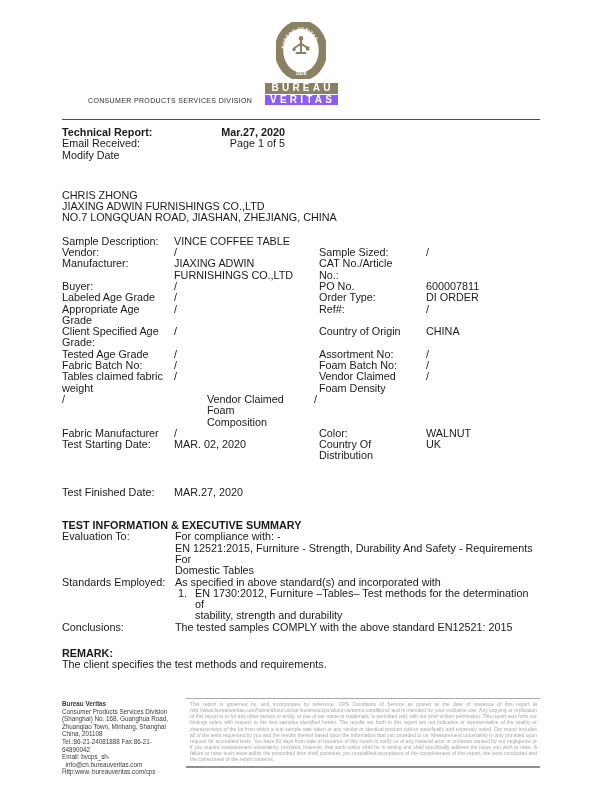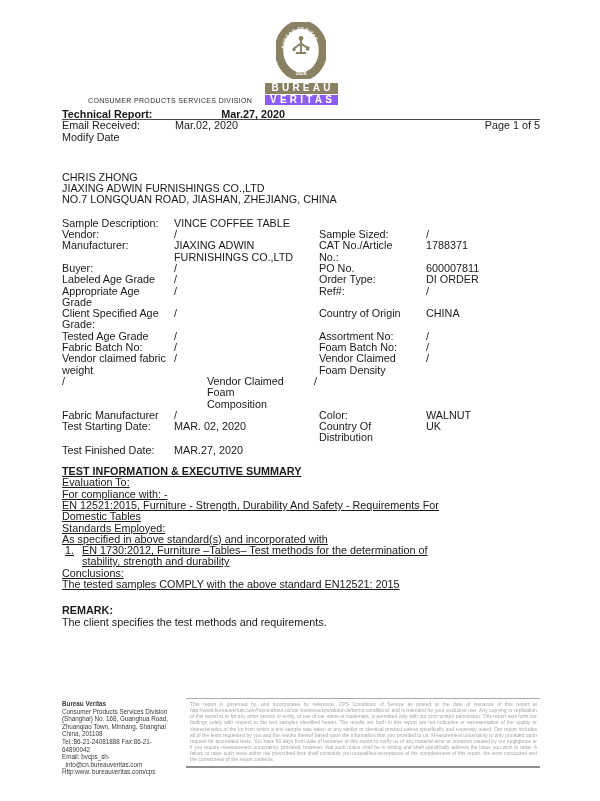--- a/index.html
+++ b/index.html
@@ -15,41 +15,41 @@
           font-weight: bold; font-size: 10px; letter-spacing: 3.2px; text-indent: 3.2px;
           text-align: center; }
   .lbar.bureau { background: #8a8164; margin-bottom: 1px; }
   .lbar.veritas { background: #8b5cf6; }
 
   .division { position: absolute; left: 88px; top: 97px; font-size: 7px; letter-spacing: 0.35px; color: #2b2b2b; }
 
   .toprule { position: absolute; left: 62px; top: 119px; width: 478px; border-top: 1.5px solid #4a4a4a; }
 
   
-  .content { position: absolute; left: 62px; top: 109px; width: 478px; font-size: 10.8px; line-height: 11.3px; }
+  .content { position: absolute; left: 62px; top: 127px; width: 478px; font-size: 10.8px; line-height: 11.3px; }
 
   .hdr-row { display: flex; }
   .hdr-row:first-child { font-weight: bold; }
   .hdr-label { width: 113px; flex-shrink: 0; }
   .hdr-value { flex: 1; }
   .hdr-right { width: 110px; text-align: right; flex-shrink: 0; }
 
   .recipient { margin-top: 29px; }
 
   .grid { margin-top: 12px; }
   .f-row { display: flex; }
-  .f-row:last-of-type { margin-top: 1px; }
+  .f-row:last-of-type { margin-top: 25px; }
   .c1 { width: 112px; padding-right: 6px; flex-shrink: 0; }
   .c2 { width: 145px; padding-right: 5px; flex-shrink: 0; }
   .c3 { width: 107px; padding-right: 19px; flex-shrink: 0; }
   .c4 { flex: 1; }
 
-  .summary { margin-top: 10px; text-decoration: underline; }
+  .summary { margin-top: 22px; }
   .sum-title { font-weight: bold; }
-  .sum-row { display: flex; flex-direction: column; }
+  .sum-row { display: flex; }
   .sum-label { width: 113px; flex-shrink: 0; }
   .sum-content { flex: 1; }
   .std-item { display: flex; padding-left: 3px; }
   .std-num { width: 17px; flex-shrink: 0; }
   .std-cont { padding-left: 20px; }
 
   .remark { margin-top: 15px; }
   .remark-title { font-weight: bold; }
 
   
@@ -87,21 +87,20 @@
 
   <div class="content">
 
     <div class="hdr">
       <div class="hdr-row">
         <span class="hdr-label">Technical Report:</span>
         <span class="hdr-right">Mar.27, 2020</span>
       </div>
       <div class="hdr-row">
         <span class="hdr-label">Email Received:</span>
-        <span class="hdr-value">Mar.02, 2020</span>
         <span class="hdr-right">Page 1 of 5</span>
       </div>
       <div class="hdr-row">
         <span class="hdr-label">Modify Date</span>
         <span class="hdr-value"></span>
         <span class="hdr-right"></span>
       </div>
     </div>
 
     <div class="recipient">
@@ -123,21 +122,20 @@
           <span class="c1">Vendor:</span>
           <span class="c2">/</span>
           <span class="c3">Sample Sized:</span>
           <span class="c4">/</span>
         </div>
 
         <div class="f-row">
           <span class="c1">Manufacturer:</span>
           <span class="c2">JIAXING ADWIN FURNISHINGS CO.,LTD</span>
           <span class="c3">CAT No./Article No.:</span>
-          <span class="c4">1788371</span>
         </div>
 
         <div class="f-row">
           <span class="c1">Buyer:</span>
           <span class="c2">/</span>
           <span class="c3">PO No.</span>
           <span class="c4">600007811</span>
         </div>
 
         <div class="f-row">
@@ -169,21 +167,21 @@
         </div>
 
         <div class="f-row">
           <span class="c1">Fabric Batch No:</span>
           <span class="c2">/</span>
           <span class="c3">Foam Batch No:</span>
           <span class="c4">/</span>
         </div>
 
         <div class="f-row">
-          <span class="c1">Vendor claimed fabric weight</span>
+          <span class="c1">Tables claimed fabric weight</span>
           <span class="c2">/</span>
           <span class="c3">Vendor Claimed Foam Density</span>
           <span class="c4">/</span>
         </div>
 
         <div class="f-row">
           <span class="c2">/</span>
           <span class="c3">Vendor Claimed Foam Composition</span>
           <span class="c4">/</span>
         </div>

